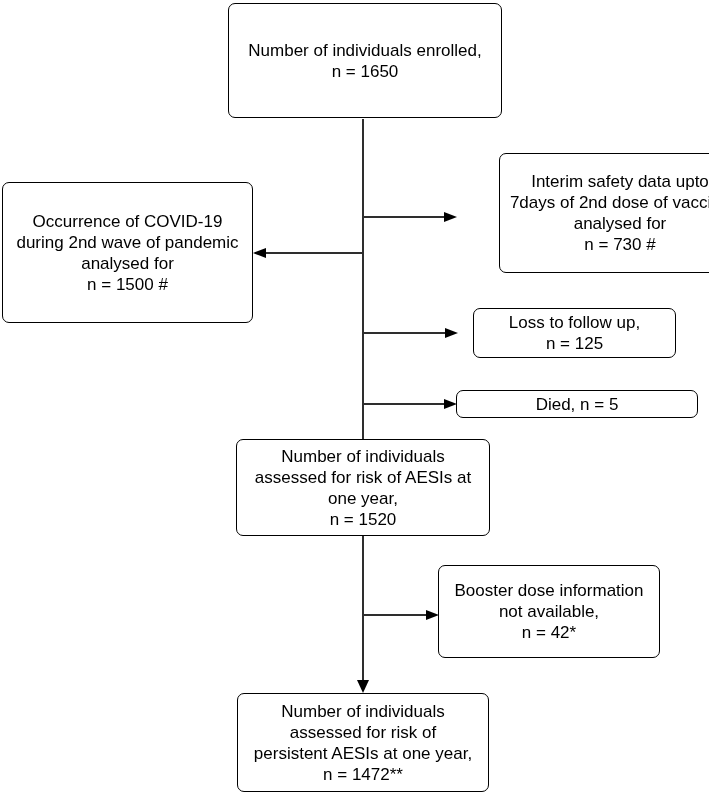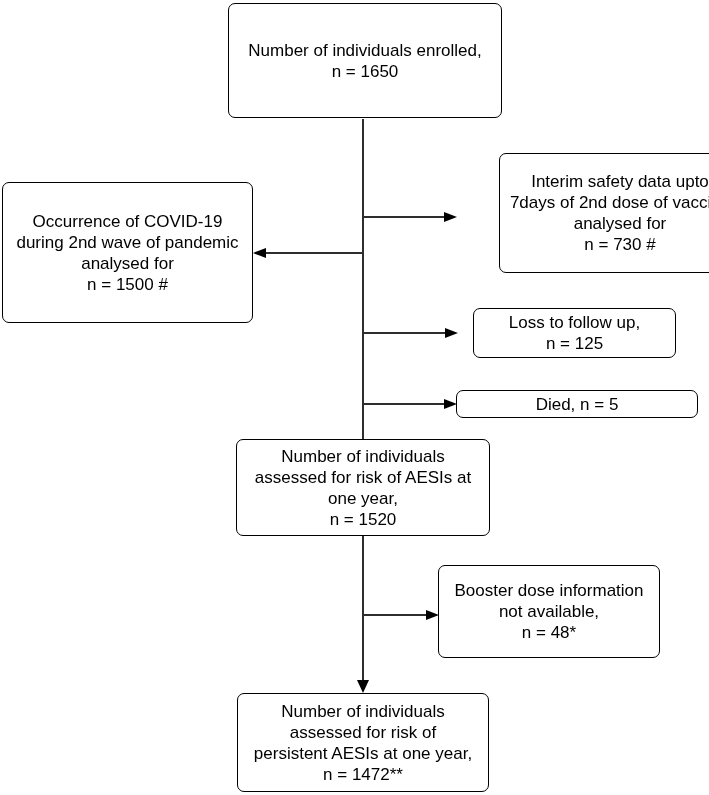--- a/index.html
+++ b/index.html
@@ -115,21 +115,21 @@
   <div class="node" style="left:236px; top:439px; width:254px; height:97px;">
     <span class="label">Number of individuals
 assessed for risk of AESIs at
 one year,
 n = 1520</span>
   </div>
 
   <div class="node" style="left:438px; top:565px; width:222px; height:93px;">
     <span class="label">Booster dose information
 not available,
-n = 48*</span>
+n = 42*</span>
   </div>
 
   <div class="node" style="left:237px; top:693px; width:252px; height:99px;">
     <span class="label">Number of individuals
 assessed for risk of
 persistent AESIs at one year,
 n = 1472**</span>
   </div>
 
 </div>

